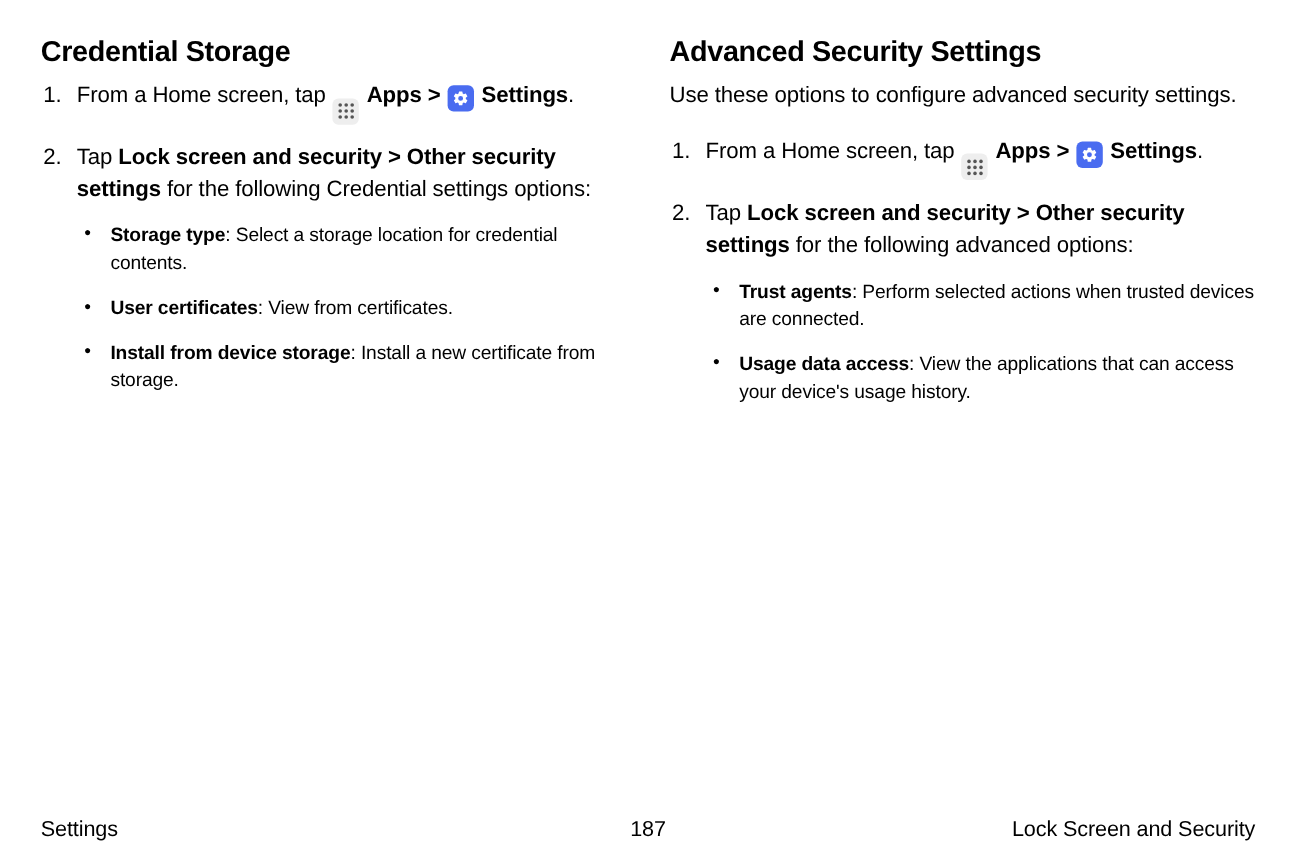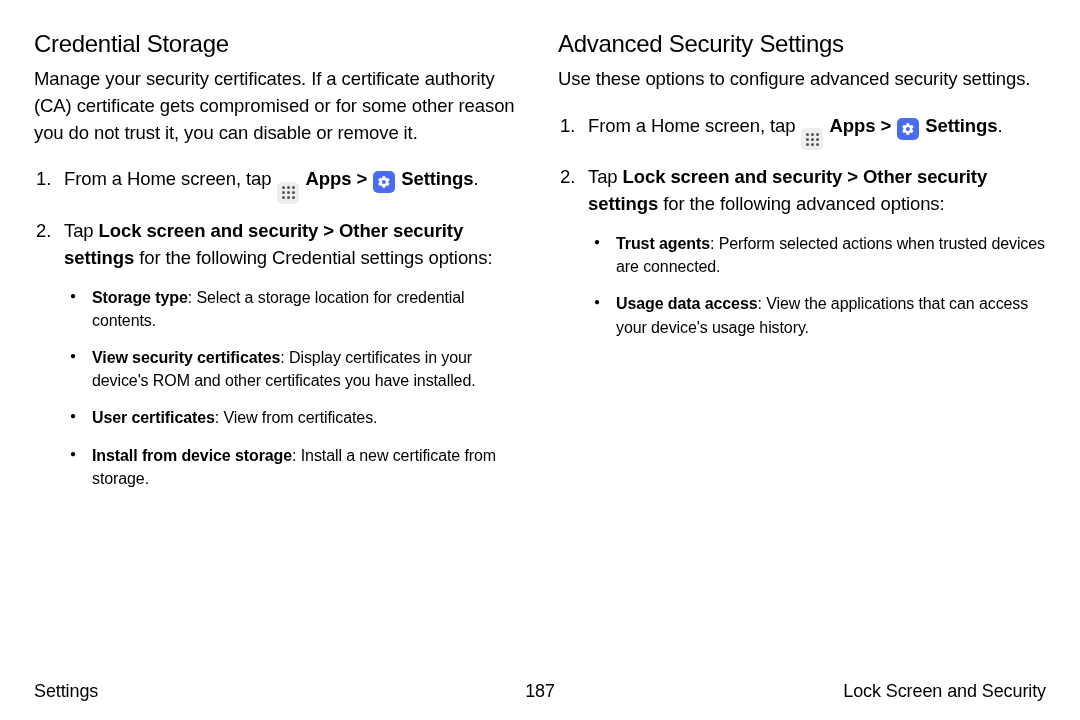--- a/index.html
+++ b/index.html
@@ -16,21 +16,21 @@
     display: flex;
     gap: 36px;
     height: 640px;
   }
   .col {
     flex: 1;
     min-width: 0;
   }
   h2 {
     font-size: 24px;
-    font-weight: 400;
+    font-weight: 700;
     margin-bottom: 8px;
     letter-spacing: -0.3px;
   }
   p.intro {
     font-size: 18.5px;
     line-height: 1.45;
     margin-bottom: 20px;
     letter-spacing: -0.1px;
   }
   ol {
@@ -129,21 +129,20 @@
     transform: translateX(-50%);
   }
 </style>
 </head>
 <body>
 
 <div class="columns">
 
   <div class="col">
     <h2>Credential Storage</h2>
-    <p class="intro">Manage your security certificates. If a certificate authority (CA) certificate gets compromised or for some other reason you do not trust it, you can disable or remove it.</p>
     <ol>
       <li>
         <span>From a Home screen, tap </span>
         <span class="icon-box apps-icon">
           <span class="apps-grid">
               <span></span>
               <span></span>
               <span></span>
               <span></span>
               <span></span>
@@ -163,21 +162,20 @@
               </svg>
           </span>
         </span>
         <span> </span>
         <span class="b">Settings</span><span>.</span>
       </li>
       <li>
         <span>Tap </span><span class="b">Lock screen and security &gt; Other security settings</span><span> for the following Credential settings options:</span>
         <ul class="bullets">
           <li><span class="b">Storage type</span><span>: Select a storage location for credential contents.</span></li>
-          <li><span class="b">View security certificates</span><span>: Display certificates in your device's ROM and other certificates you have installed.</span></li>
           <li><span class="b">User certificates</span><span>: View from certificates.</span></li>
           <li><span class="b">Install from device storage</span><span>: Install a new certificate from storage.</span></li>
         </ul>
       </li>
     </ol>
   </div>
 
   <div class="col">
     <h2>Advanced Security Settings</h2>
     <p class="intro">Use these options to configure advanced security settings.</p>

